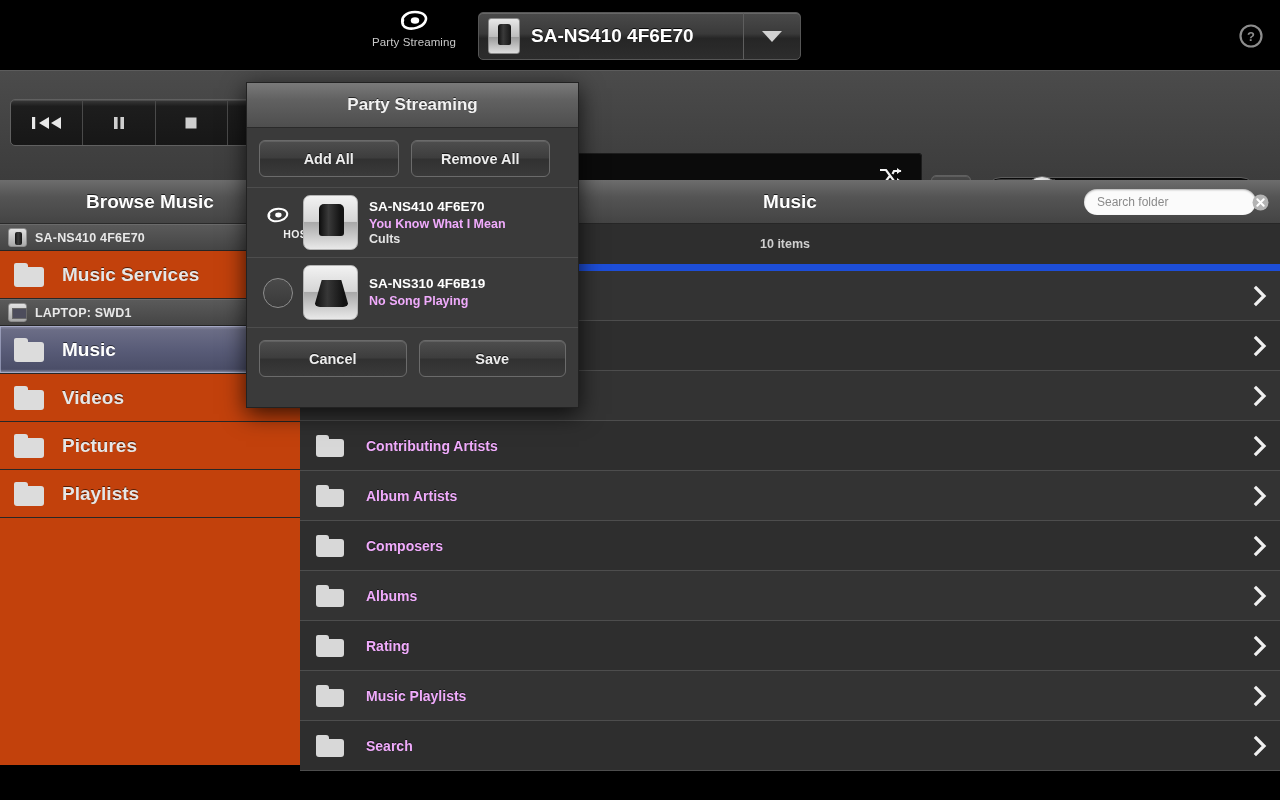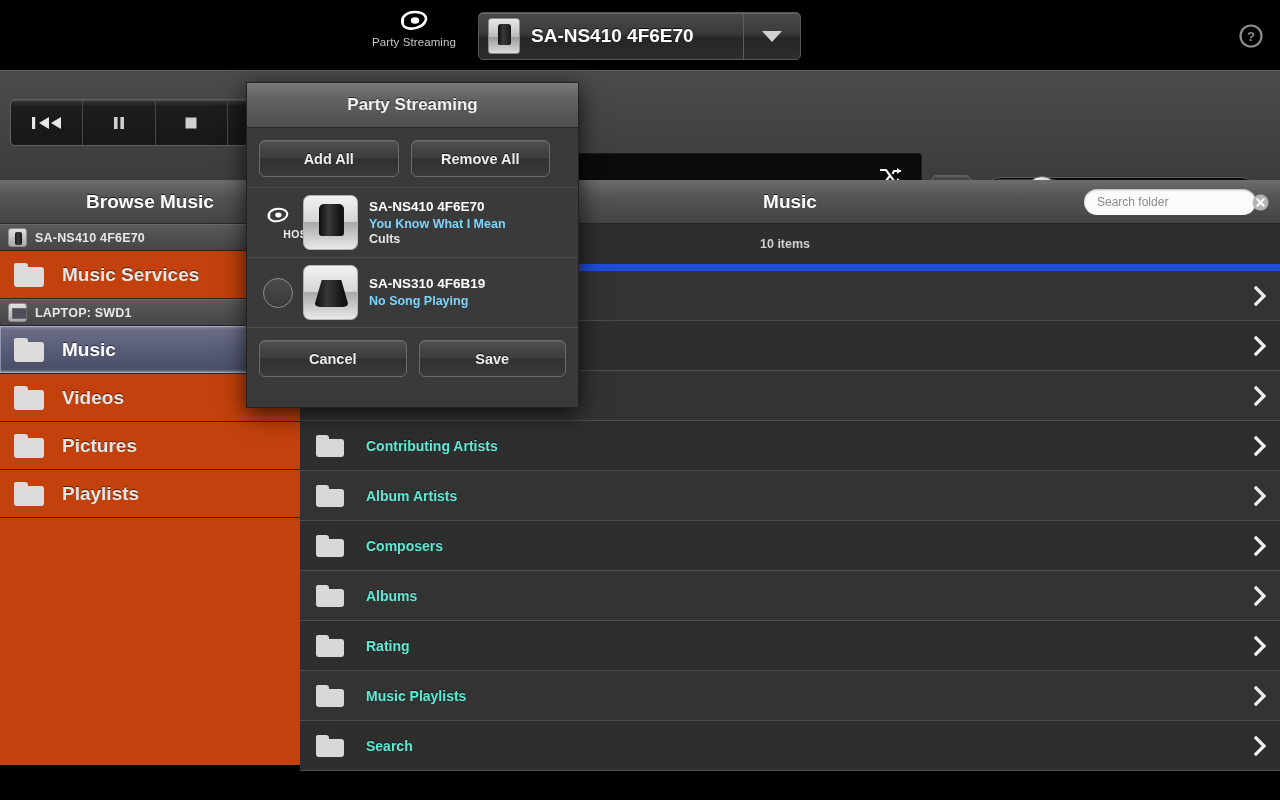--- a/index.html
+++ b/index.html
@@ -207,21 +207,21 @@
   .row.alt { background:#2e2e2e; }
   .row-folder { width:28px; height:22px; flex:none; position:relative; }
   .row-folder::before{
     content:""; position:absolute; left:0; top:0; width:13px; height:5px;
     background:#d8d8d8; border-radius:2px 3px 0 0;
   }
   .row-folder::after{
     content:""; position:absolute; left:0; top:4px; width:28px; height:18px;
     background:#d8d8d8; border-radius:0 3px 3px 3px;
   }
-  .row-label { color:#5eead4; font-size:14px; font-weight:bold; margin-left:22px;
+  .row-label { color:#f0abfc; font-size:14px; font-weight:bold; margin-left:22px;
                text-shadow:0 -1px 0 rgba(0,0,0,.5); }
   .row-chev { margin-left:auto; margin-right:12px; }
 
   
   .overlay-dialog {
     position:absolute; left:246px; top:82px; width:333px; height:326px;
     background:#3a3a3a;
     box-shadow:0 6px 22px rgba(0,0,0,.75);
     border:1px solid #222;
   }
@@ -267,21 +267,21 @@
     background:linear-gradient(90deg,#0c0c0c,#3a3a3a 38%,#141414 85%);
   }
   .spk-cone::after {
     content:""; position:absolute; left:10px; top:14px; width:35px; height:27px;
     border-radius:3px 3px 6px 6px;
     background:linear-gradient(90deg,#0c0c0c,#373737 38%,#121212 85%);
     clip-path:polygon(22% 0%,78% 0%,100% 100%,0% 100%);
   }
   .dlg-meta { margin-left:11px; display:flex; flex-direction:column; justify-content:center; }
   .dlg-dev { color:#fff; font-size:13.5px; font-weight:bold; }
-  .dlg-song { color:#7dd3fc; font-size:12.5px; font-weight:bold; margin-top:3px; line-height:15px; }
+  .dlg-song { color:#f0abfc; font-size:12.5px; font-weight:bold; margin-top:3px; line-height:15px; }
   .dlg-artist { color:#e4e4e4; font-size:12.5px; font-weight:bold; line-height:15px; }
   .dlg-footer { display:flex; gap:12px; padding:12px; background:#3a3a3a; }
 </style>
 </head>
 <body>
 
 <div id="app">
 
   <div class="topbar">
 

